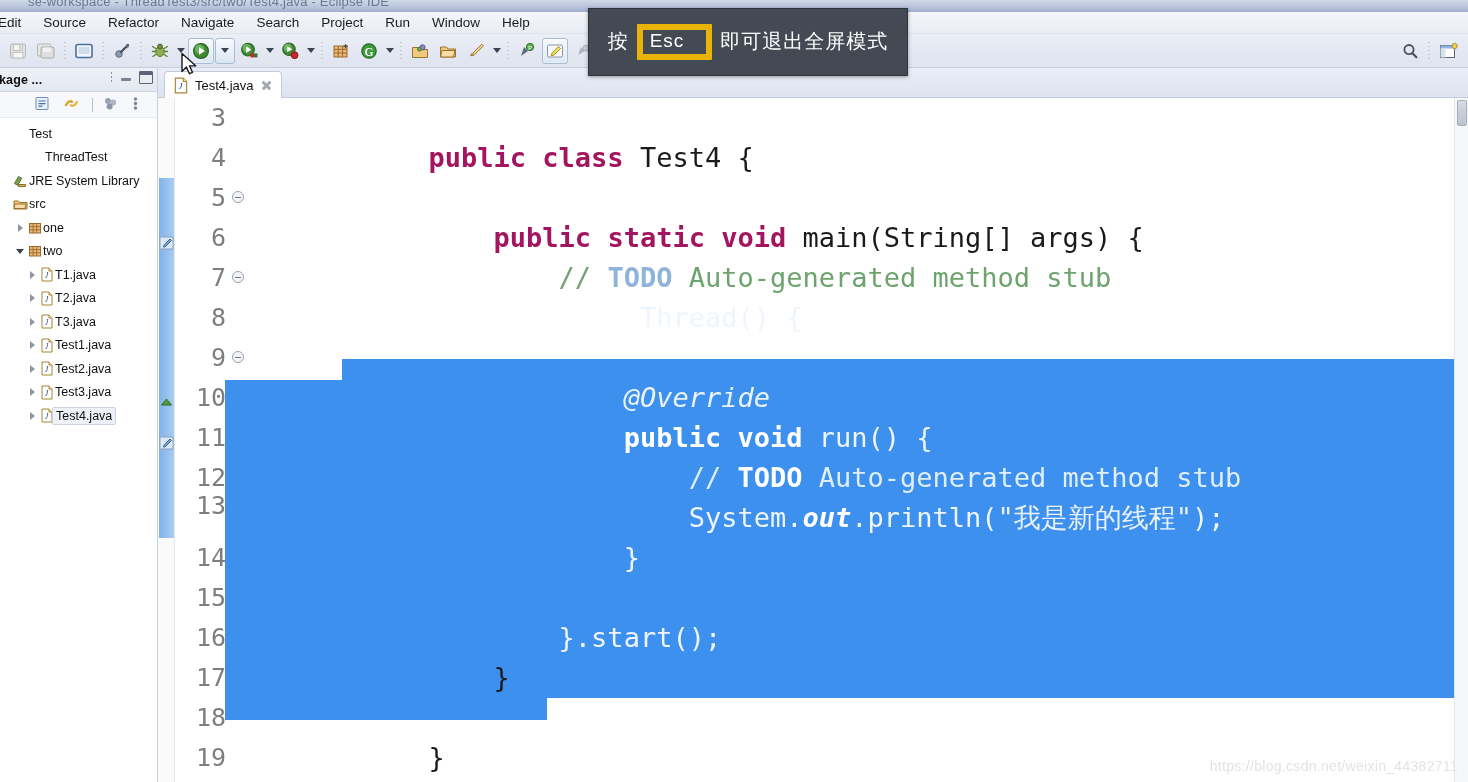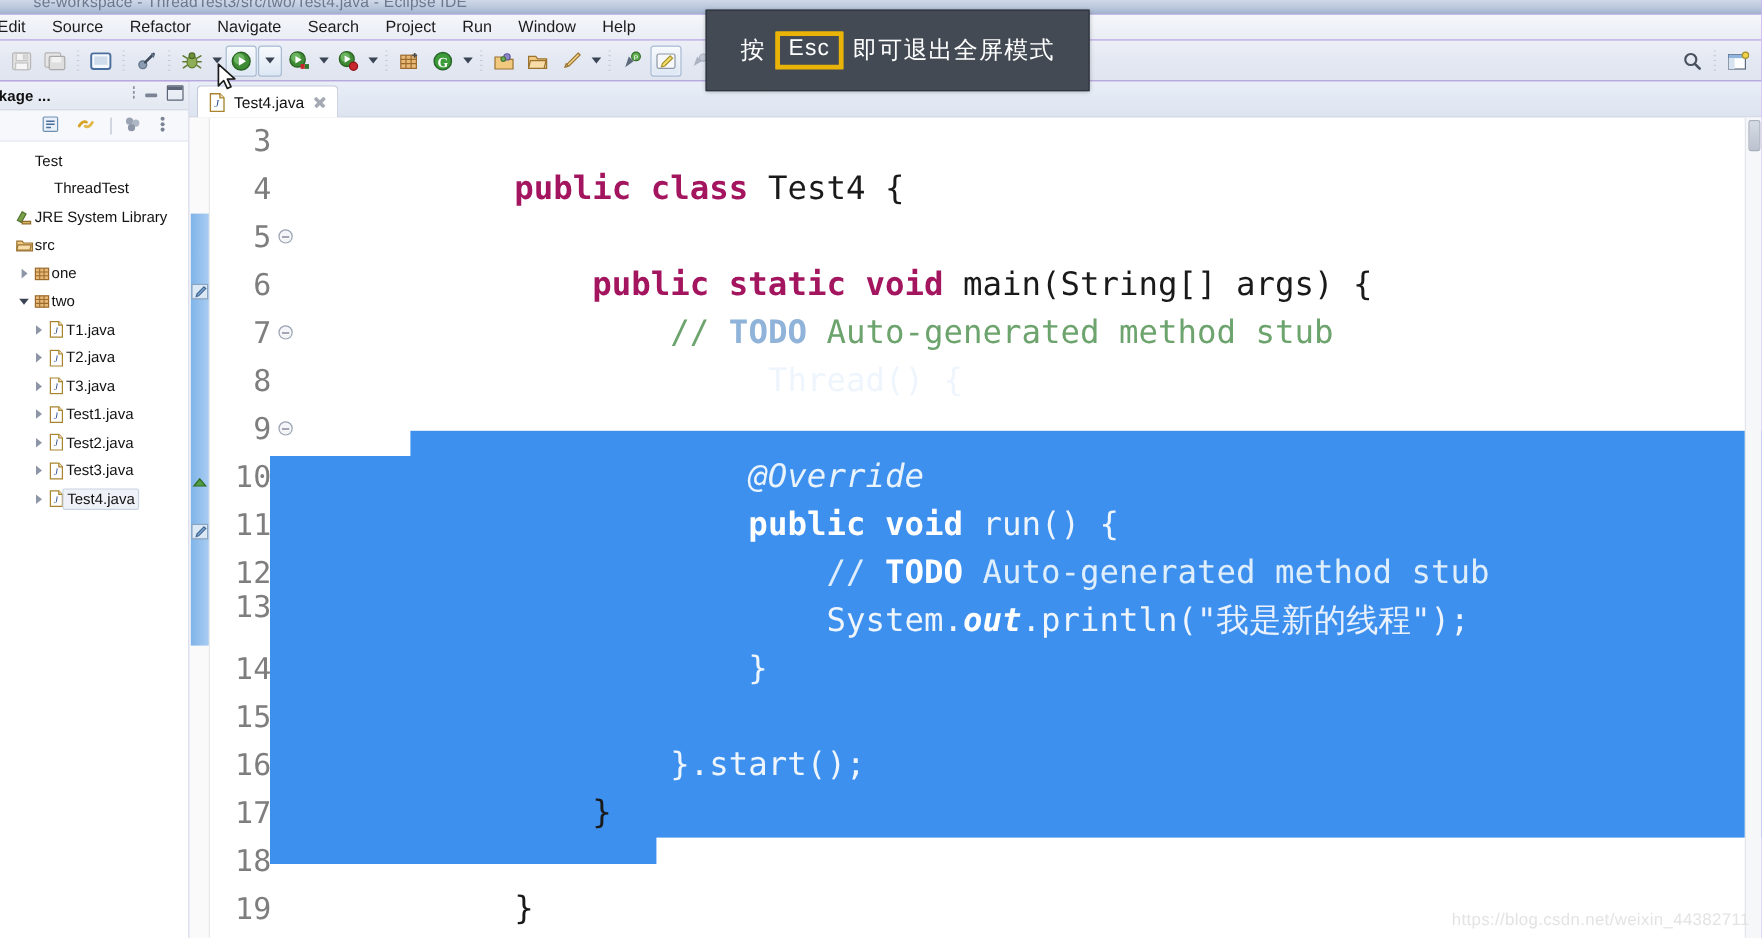--- a/index.html
+++ b/index.html
@@ -7,21 +7,21 @@
     margin: 0; padding: 0;
     width: 1468px; height: 782px;
     overflow: hidden;
     font-family: "Liberation Sans", sans-serif;
     background: #ffffff;
   }
   #app {
     position: relative;
     width: 1468px; height: 782px;
     overflow: hidden;
-    background: #6d28d9;
+    background: #0f766e;
   }
 
   
   .titlebar {
     position: absolute; left: 0; top: 0; width: 1468px; height: 12px;
     background: linear-gradient(to bottom, #cfd8e8 0%, #b9c6dc 55%, #9fb0cb 100%);
     overflow: hidden;
   }
   .titlebar-text {
     position: absolute; left: 28px; top: -6px;
@@ -92,22 +92,22 @@
     background: #434a54; border: 1px solid #2e343c;
     display: flex; align-items: center; justify-content: center;
     z-index: 60; box-shadow: 0 1px 4px rgba(0,0,0,.35);
   }
   .fs-text {
     color: #ffffff; font-size: 20px; letter-spacing: 1px;
     display: flex; align-items: center; gap: 8px;
     font-family: "DejaVu Sans", "Liberation Sans", sans-serif;
   }
   .fs-key {
-    border: 4px solid #eab308; border-radius: 1px;
-    padding: 0px 7px 2px 7px; font-size: 19px; line-height: 1.2;
+    border: 6px solid #eab308; border-radius: 1px;
+    padding: 0px 22px 2px 7px; font-size: 19px; line-height: 1.2;
     font-family: "Liberation Sans", sans-serif;
   }
 
   
   .explorer {
     position: absolute; left: 0; top: 68px; width: 158px; height: 714px;
     background: #ffffff; border-right: 1px solid #c8cfdc;
     overflow: hidden;
   }
   .exp-tabbar {

